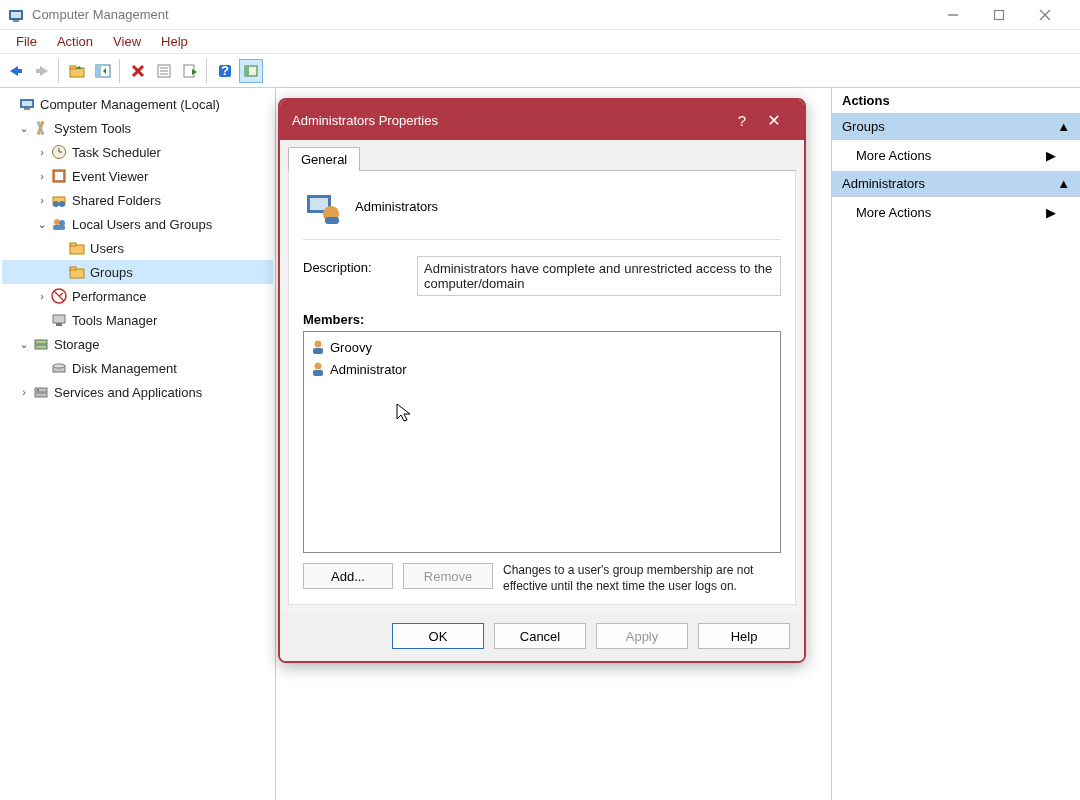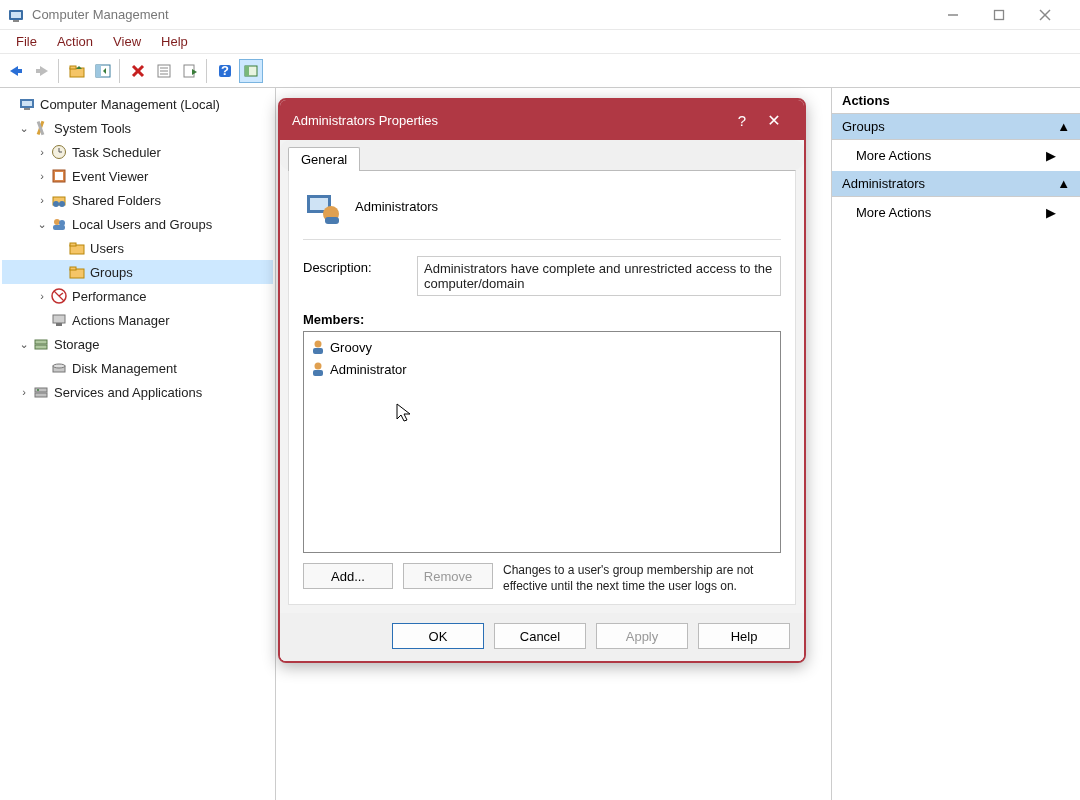--- a/index.html
+++ b/index.html
@@ -282,21 +282,21 @@
         <span>Performance</span>
       </div>
       <div class="node ind2">
         <span class="tw"></span>
         <span class="ic">
             <svg width="16" height="16">
               <rect x="2" y="3" width="12" height="8" fill="#d0d0d0" stroke="#777"></rect>
               <rect x="5" y="11" width="6" height="3" fill="#777"></rect>
             </svg>
           </span>
-        <span>Actions Manager</span>
+        <span>Tools Manager</span>
       </div>
       <div class="node ind1">
         <span class="tw">⌄</span>
         <span class="ic">
             <svg width="16" height="16">
               <rect x="2" y="4" width="12" height="4" fill="#b0c8a0" stroke="#5a7a4a"></rect>
               <rect x="2" y="9" width="12" height="4" fill="#b0c8a0" stroke="#5a7a4a"></rect>
             </svg>
           </span>
         <span>Storage</span>

